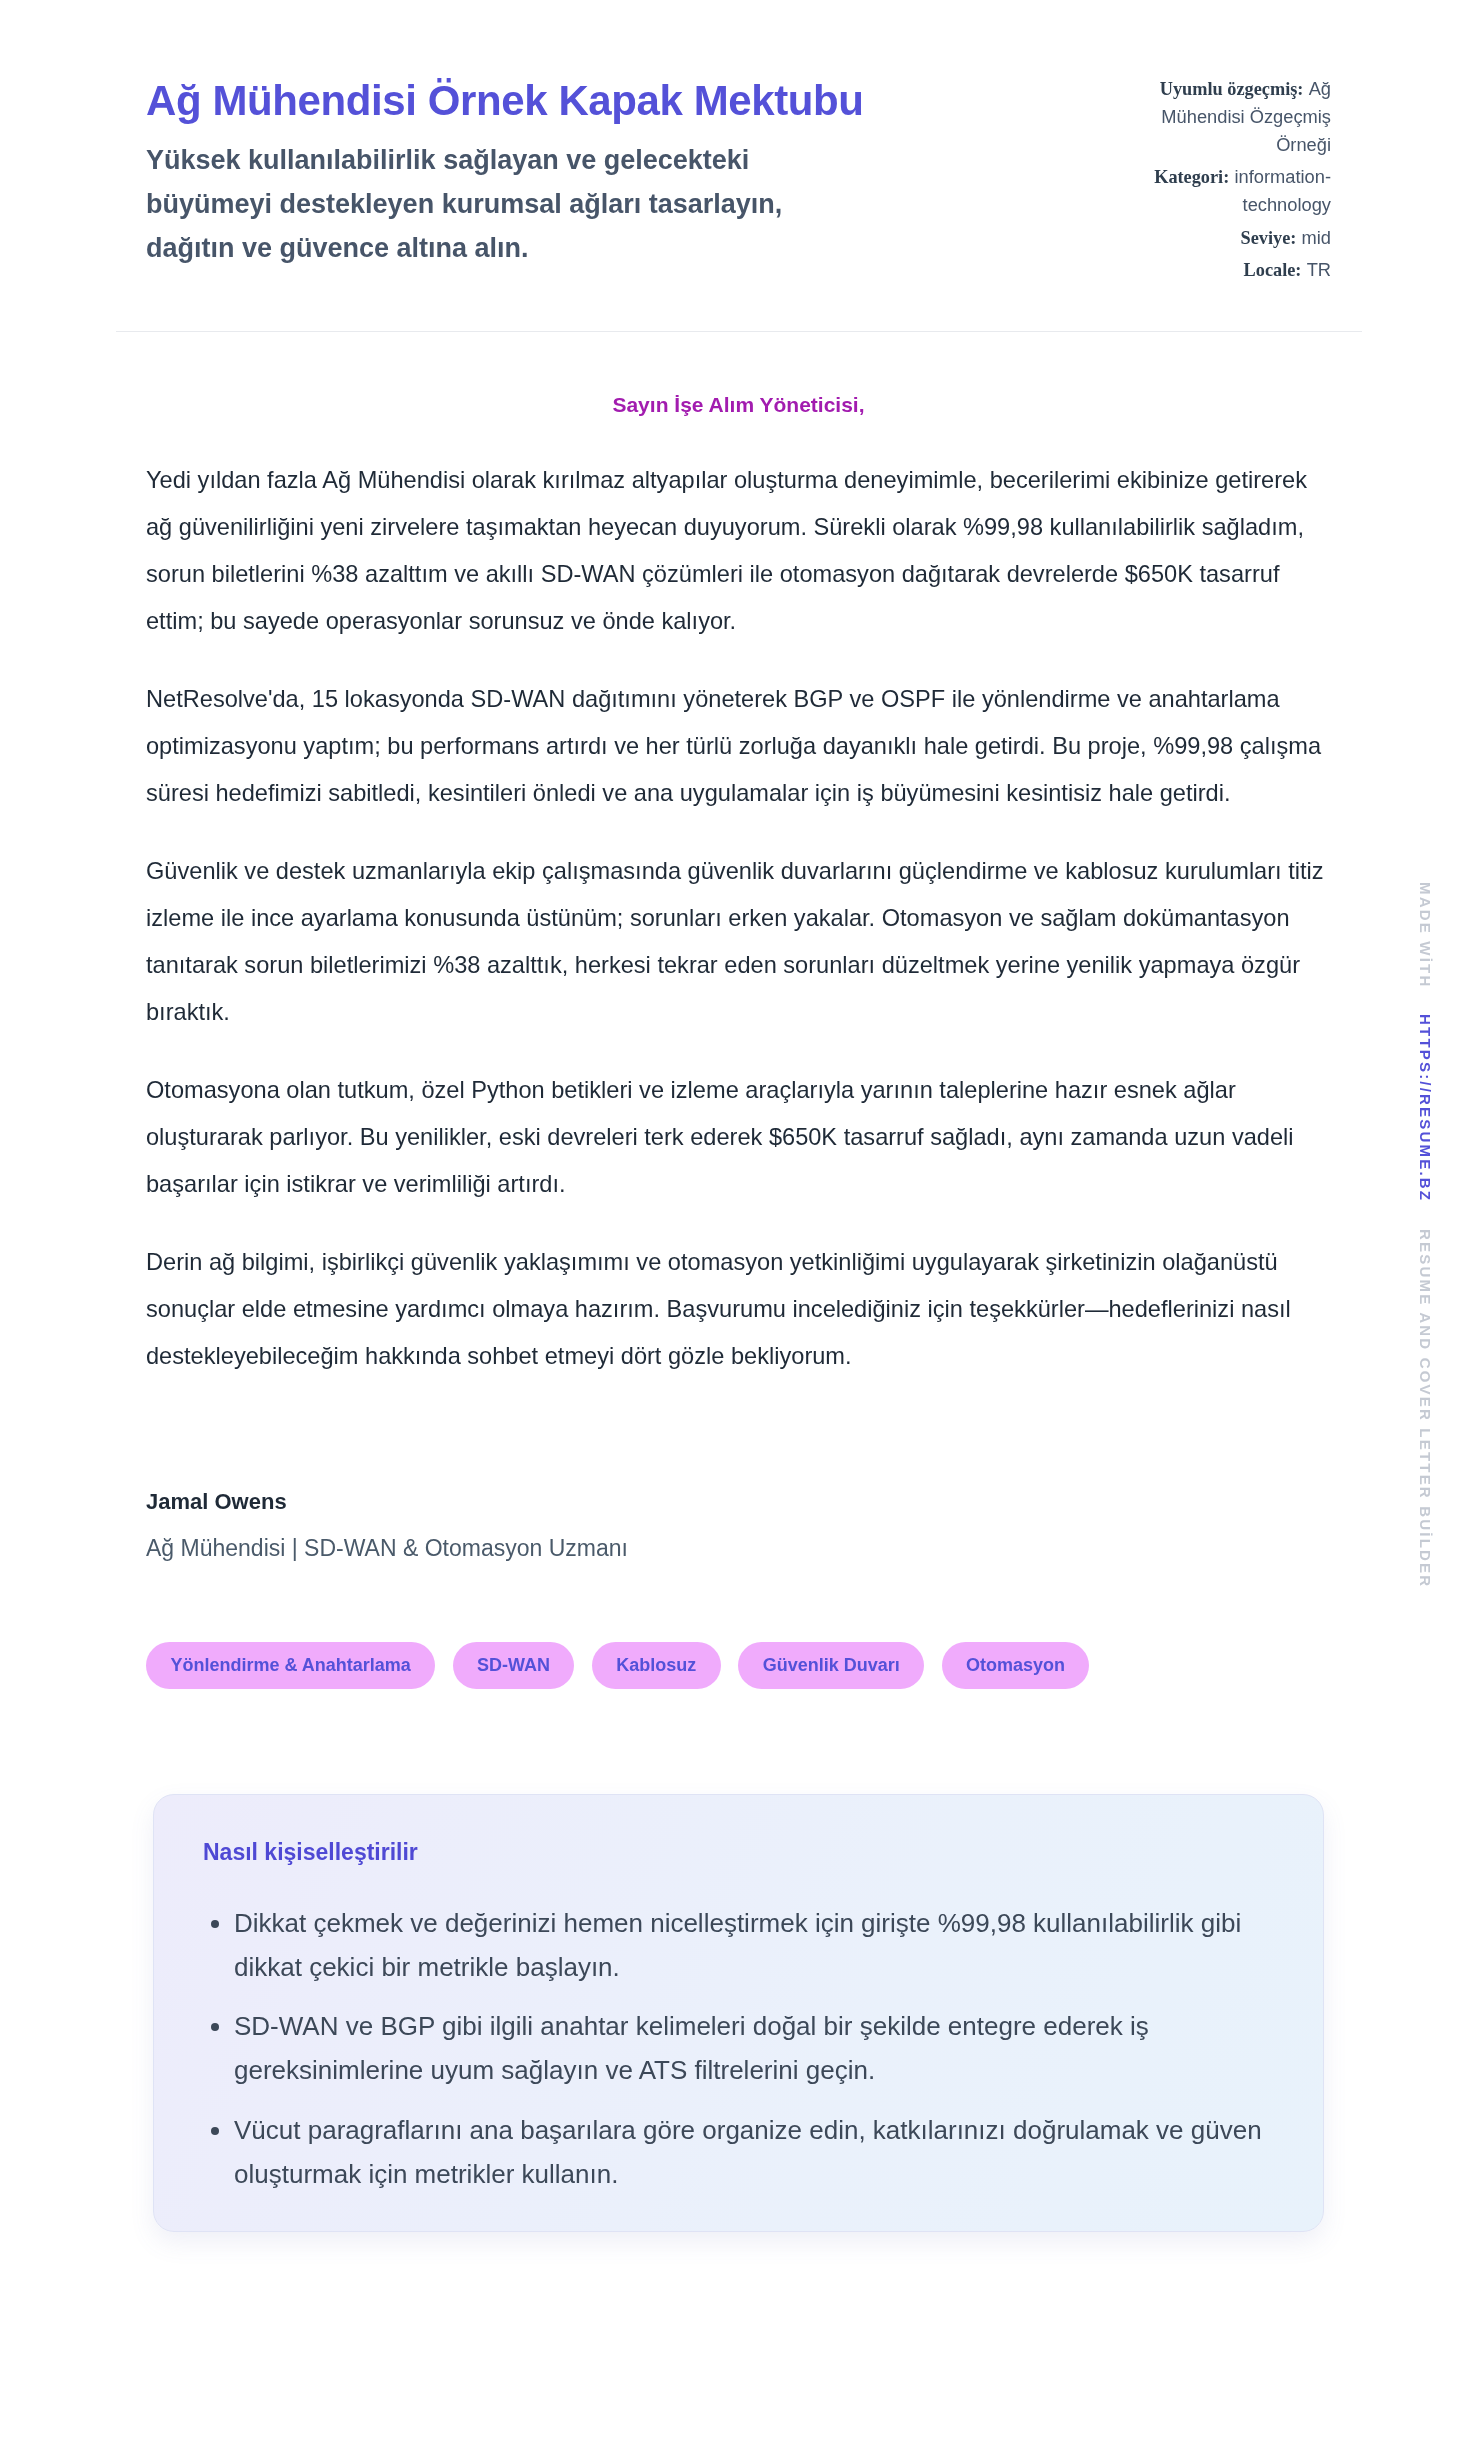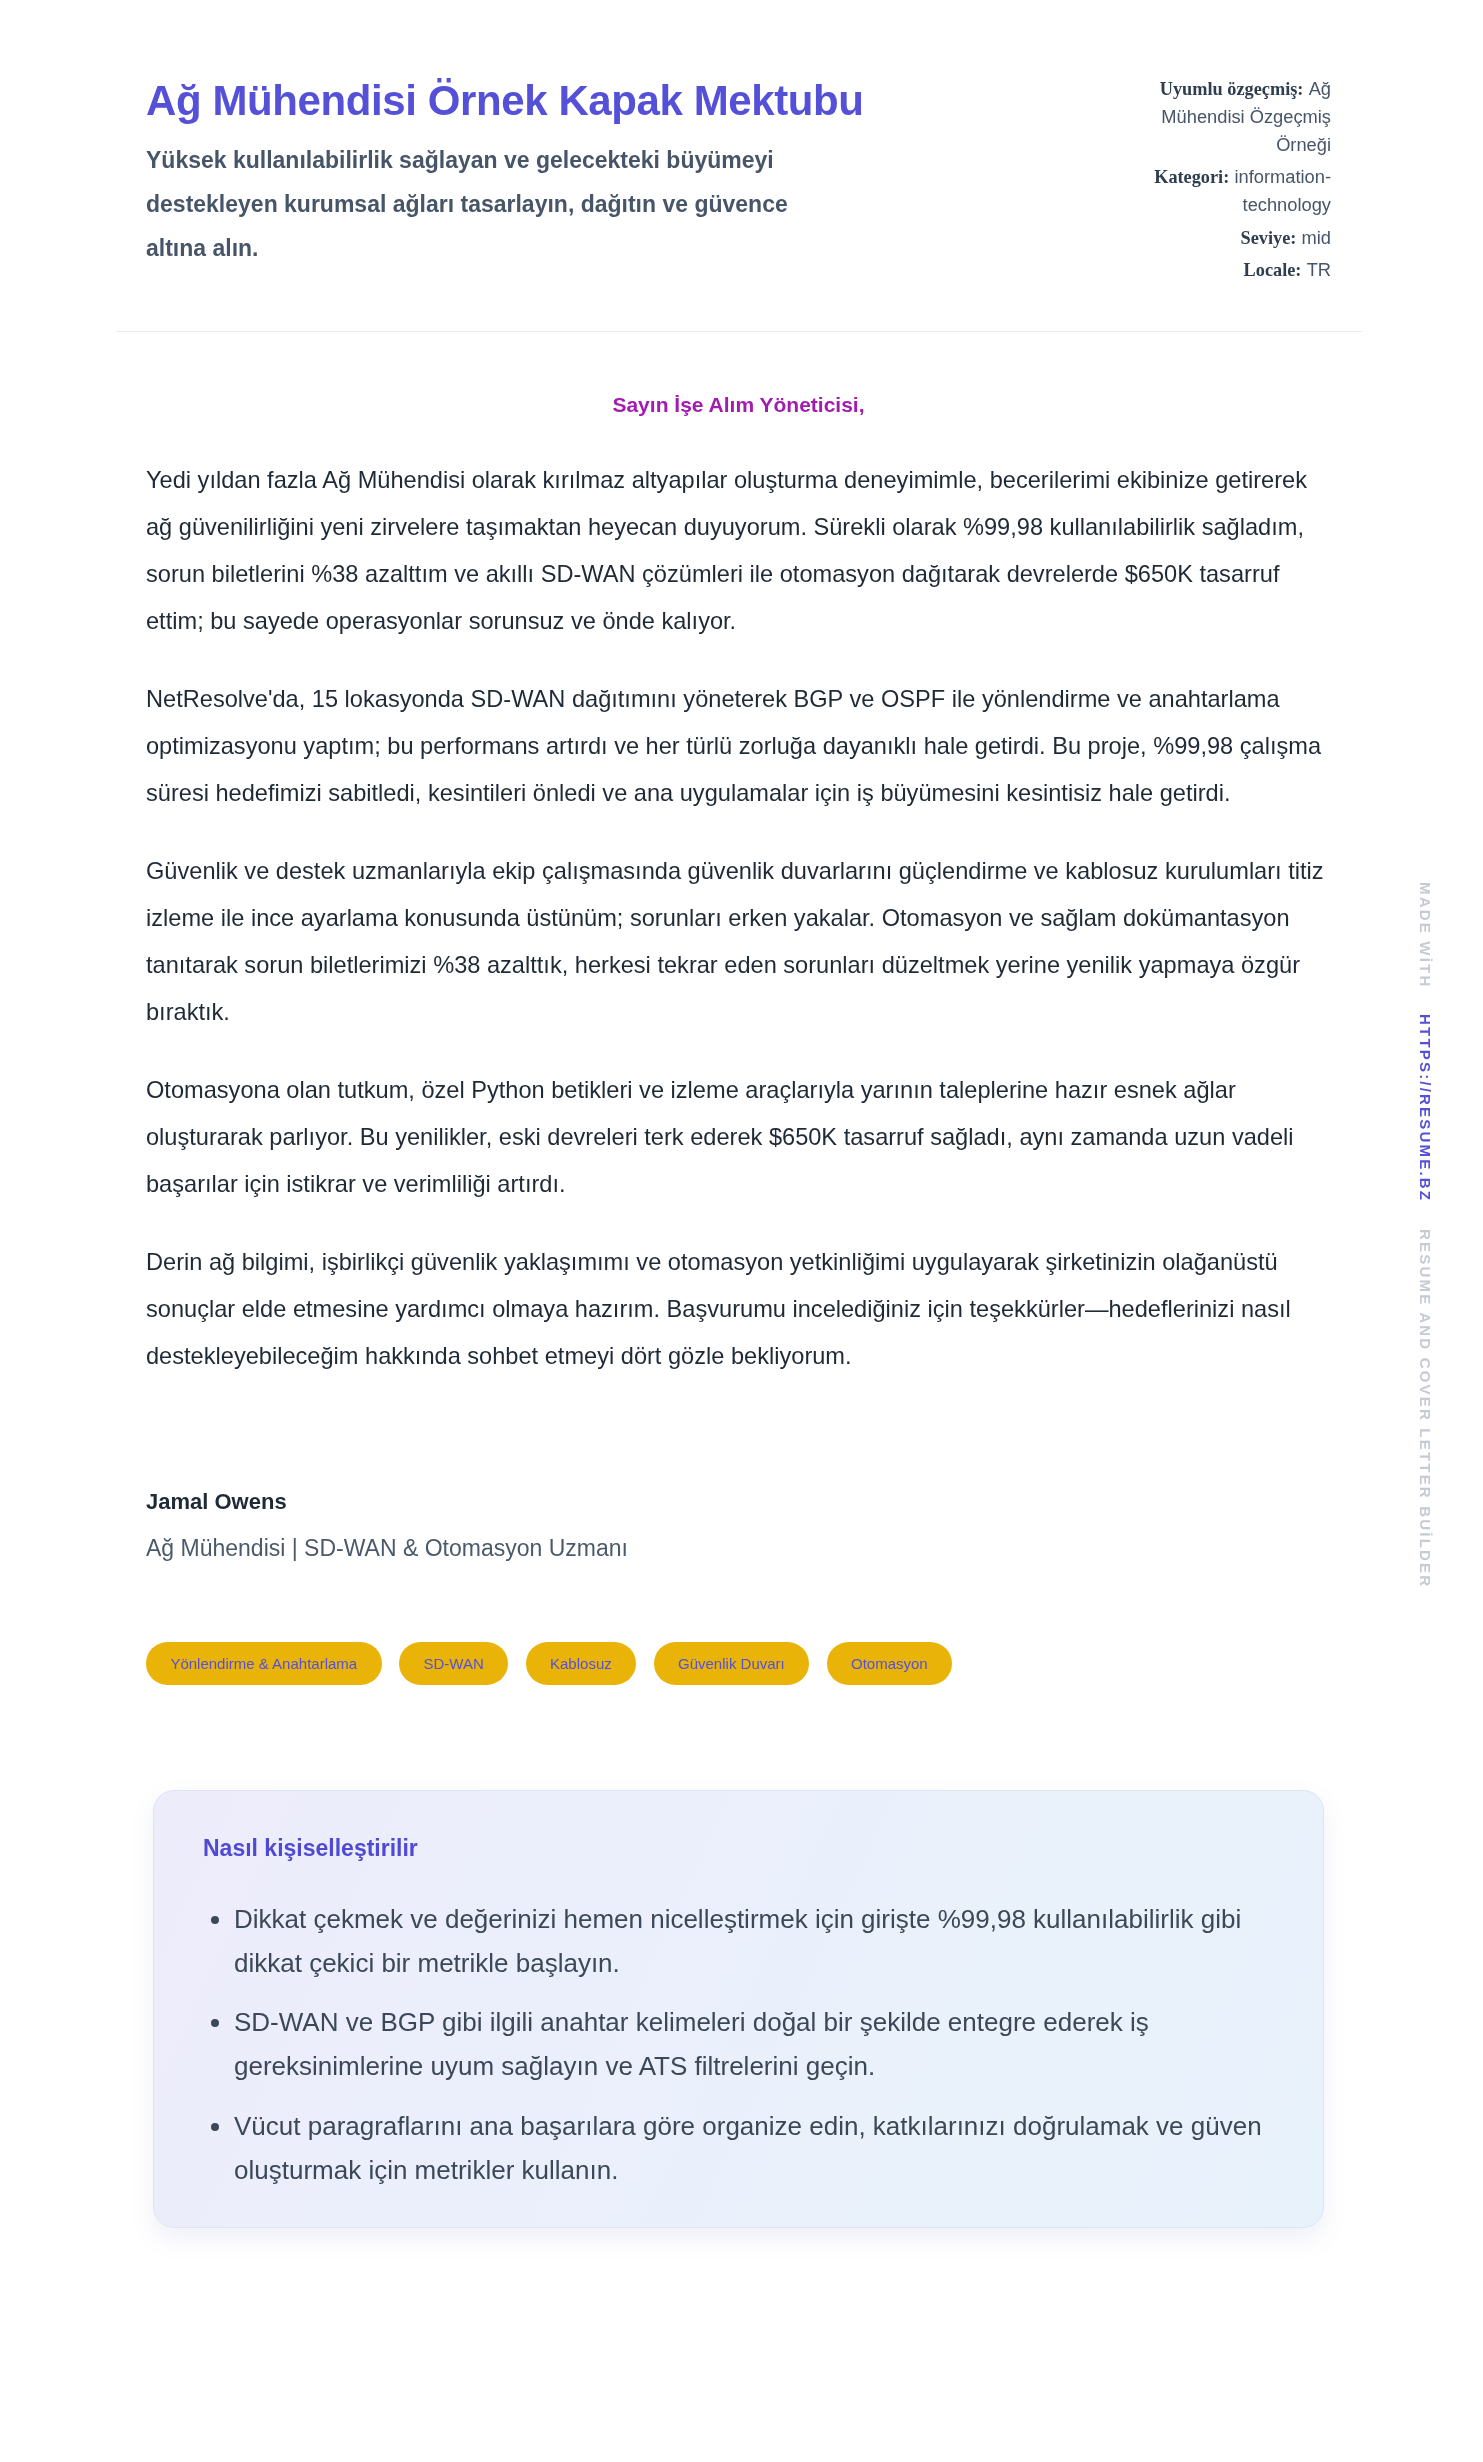--- a/index.html
+++ b/index.html
@@ -30,21 +30,21 @@
     margin: 0;
     font-size: 42px;
     font-weight: 700;
     letter-spacing: -0.4px;
     line-height: 51px;
     color: #5451d8;
   }
   .subtitle {
     margin: 12.2px 0 0 0;
     max-width: 672px;
-    font-size: 23px;
+    font-size: 27px;
     font-weight: 600;
     line-height: 44px;
     color: #475569;
   }
   .meta {
     width: 220px;
     margin-left: auto;
     text-align: right;
     font-size: 18.3px;
     line-height: 28px;
@@ -92,24 +92,24 @@
   
   .tags {
     margin-top: 70px;
     display: flex;
     flex-wrap: wrap;
     gap: 17.5px;
   }
   .tag {
     display: inline-block;
     padding: 13px 24.4px;
-    background: #eab308;
+    background: #f0abfc;
     color: #5451d8;
-    font-size: 15px;
-    font-weight: 400;
+    font-size: 18px;
+    font-weight: 700;
     border-radius: 872px;
     white-space: nowrap;
   }
 
   
   .tips-box {
     margin: 105px 7px 0 7px;
     padding: 44px 49px 35px 49px;
     border-radius: 21px;
     background: linear-gradient(115deg, #edecfb 0%, #eaf1fb 60%, #e8f2fb 100%);

